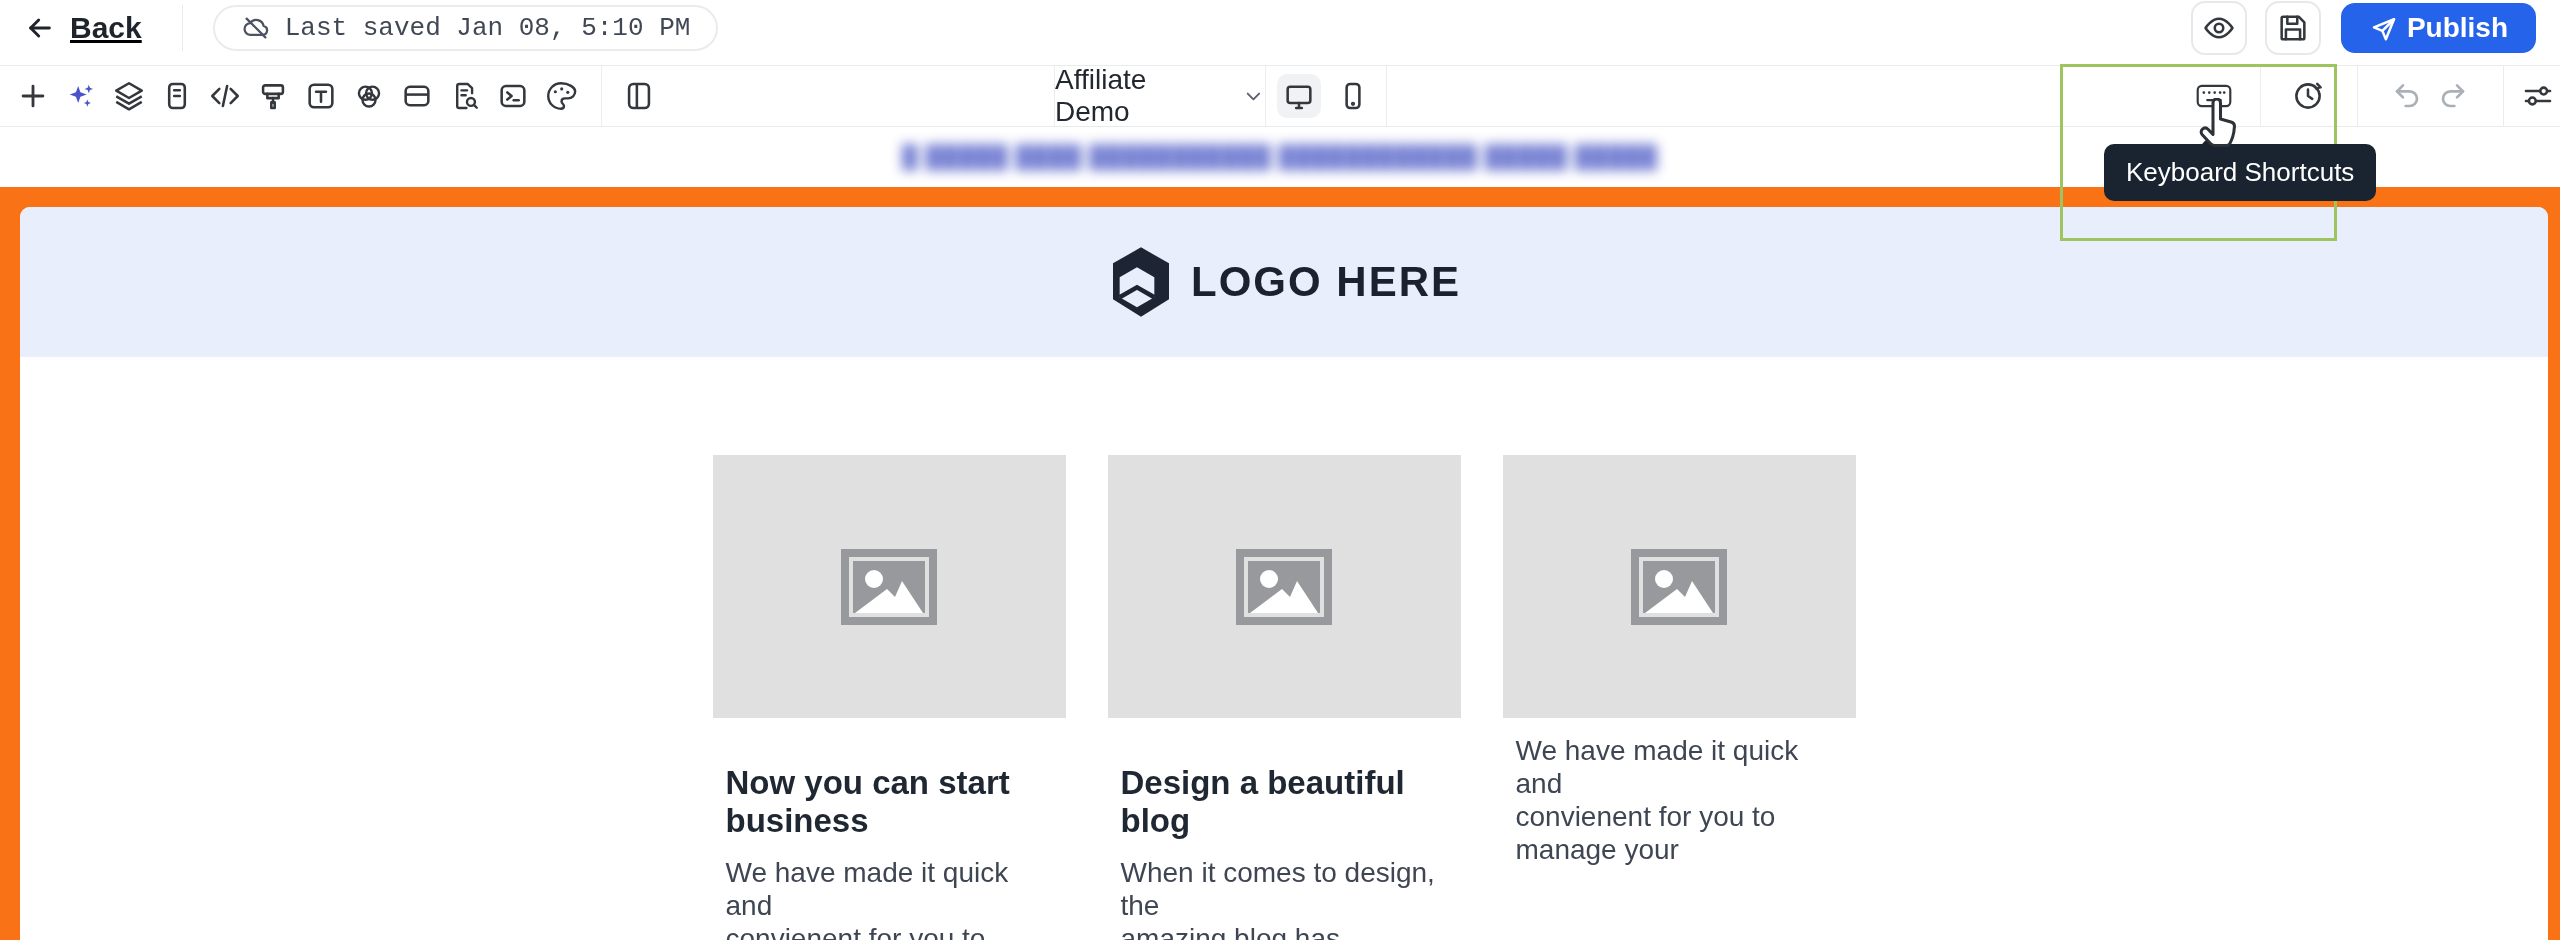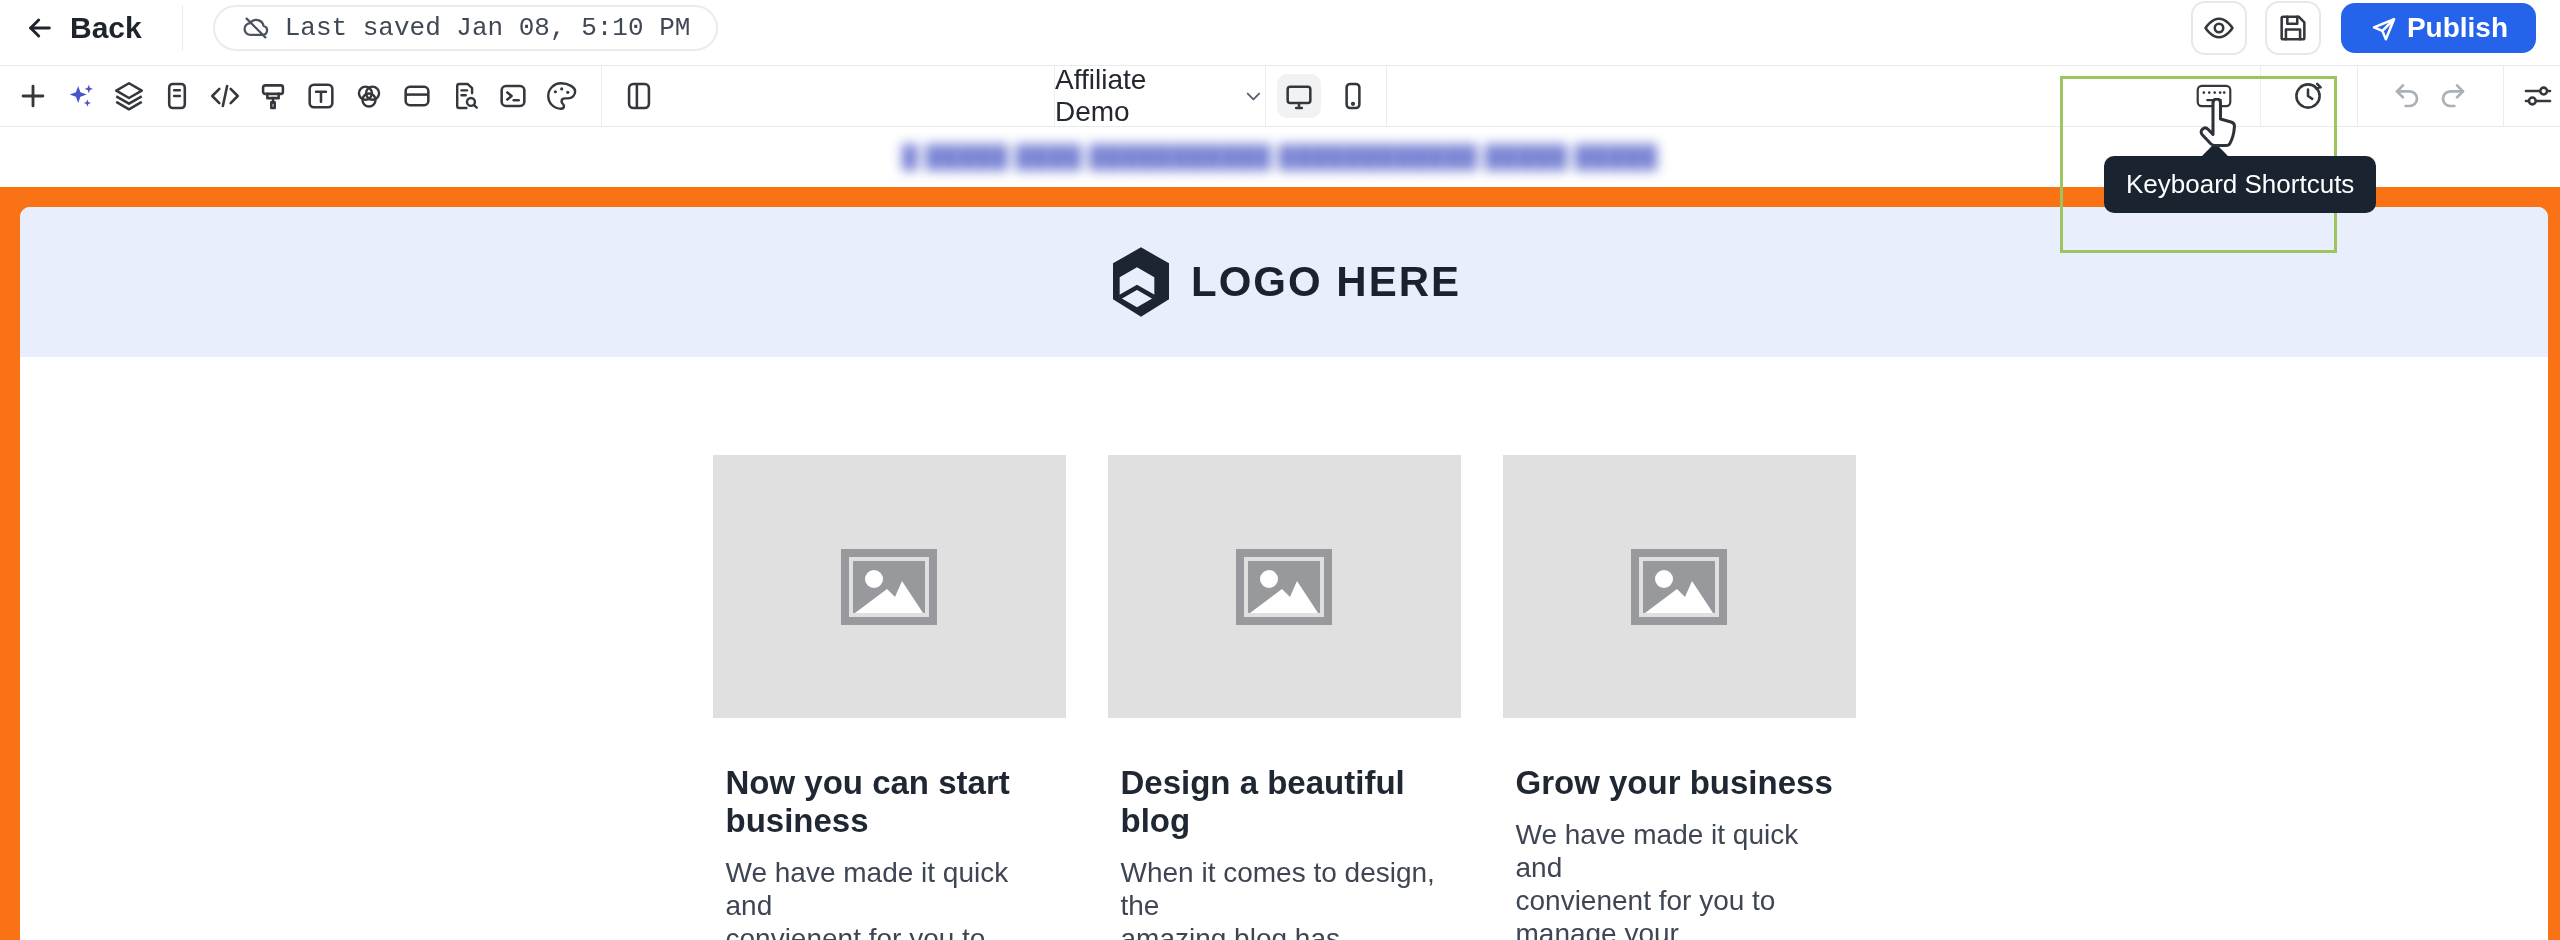--- a/index.html
+++ b/index.html
@@ -3,21 +3,21 @@
 <meta charset="utf-8">
 <style>
   * { margin:0; padding:0; box-sizing:border-box; }
   html,body { width:2560px; height:940px; overflow:hidden; background:#edeff1;
               font-family:"Liberation Sans", sans-serif; }
   .stage { position:relative; width:2560px; height:940px; }
 
   
   .topbar { position:absolute; left:0; top:0; width:2560px; height:66px; background:#fff;
             border-bottom:1px solid #e8eaec; display:flex; align-items:center; padding:0 24px 10px 24px; }
-  .back { display:flex; align-items:center; gap:14px; cursor:pointer; }
+  .back { display:flex; align-items:center; gap:14px; cursor:pointer;text-decoration:underline; }
   .back span { font-size:30px; font-weight:700; color:#1f242c; }
   .tb-divider { width:1px; height:46px; background:#e8eaec; margin:0 30px 0 40px; }
   .saved-pill { display:flex; align-items:center; gap:14px; border:2px solid #e9ebee; border-radius:999px;
                 padding:8px 26px; height:46px; color:#414855; font-size:26px; background:#fff;font-family:Liberation Mono, monospace; }
   .top-spacer { flex:1; }
   .icon-btn56 { width:56px; height:54px; border:2px solid #e6e8eb; border-radius:14px; background:#fff;
                 display:flex; align-items:center; justify-content:center; cursor:pointer; }
   .icon-btn56 + .icon-btn56 { margin-left:18px; }
   .publish-btn { margin-left:20px; height:50px; padding:0 28px; border:none; border-radius:14px;
                  background:#2563eb; color:#fff; font-size:28px; font-weight:600; display:flex;
@@ -59,21 +59,21 @@
   .logo-text { font-size:42px; font-weight:900; letter-spacing:2px; color:#1b2130; }
   .cards-row { display:flex; justify-content:center; gap:42px; padding-top:98px; }
   .card { width:353px; cursor:pointer; }
   .card-img { height:263px; background:#e0e0e1; display:flex; align-items:center; justify-content:center; }
   .card-body { padding:0 14px 0 13px; }
   .card-title { margin-top:46px; font-size:33px; font-weight:700; color:#1f2733; }
   .card-excerpt { margin-top:16px; font-size:28px; line-height:33px; color:#3f4653; }
 
   
   .highlight-box { position:absolute; left:2060px; top:64px; width:277px; height:177px;
-                   border:3px solid #9dc45f; z-index:50; pointer-events:none;margin-top:12px; }
+                   border:3px solid #9dc45f; z-index:50; pointer-events:none; }
   .tooltip { position:absolute; left:41px; top:77px; background:#1a2330; color:#fff; font-size:26px;
              padding:13px 22px; border-radius:10px; white-space:nowrap; }
   .tooltip .arrow { position:absolute; top:-9px; left:101px; width:20px; height:20px; background:#1a2330;
                     transform:rotate(45deg); border-radius:3px; }
   .hand-cursor { position:absolute; left:2196px; top:98px; z-index:60; pointer-events:none; }
 
   svg { display:block; }
 </style>
 </head>
 <body>
@@ -334,21 +334,20 @@
         <div class="card">
           <div class="card-img">
             <svg width="96" height="76" viewBox="0 0 96 76">
               <rect x="4" y="4" width="88" height="68" fill="none" stroke="#97999c" stroke-width="8"></rect>
               <rect x="12" y="12" width="72" height="52" fill="#97999c"></rect>
               <circle cx="33" cy="30" r="9" fill="#fff"></circle>
               <path d="M14 64 L46 40 L54 48 L61 32 L82 64 Z" fill="#fff"></path>
             </svg>
           </div>
           <div class="card-body">
-            <div class="card-title">Grow your business</div>
             <div class="card-excerpt">
               <div>We have made it quick and</div>
               <div>convienent for you to manage your</div>
 
             </div>
 
           </div>
         </div>
 
       </div>

